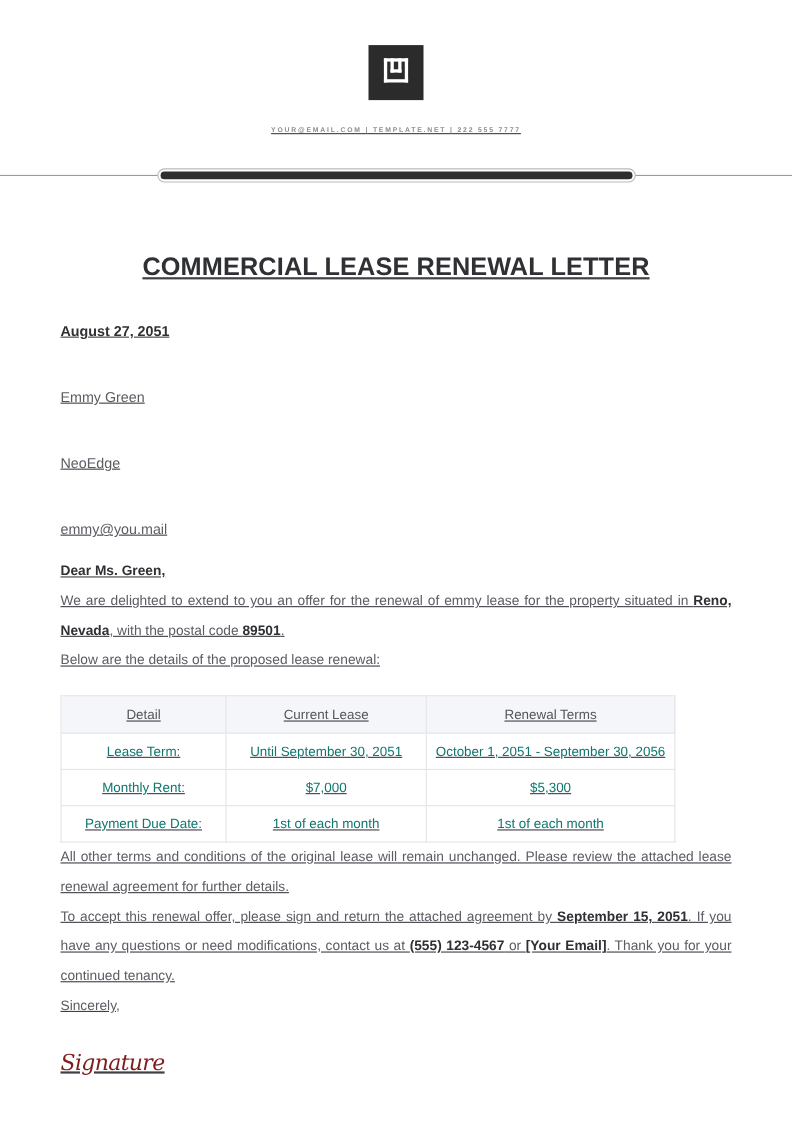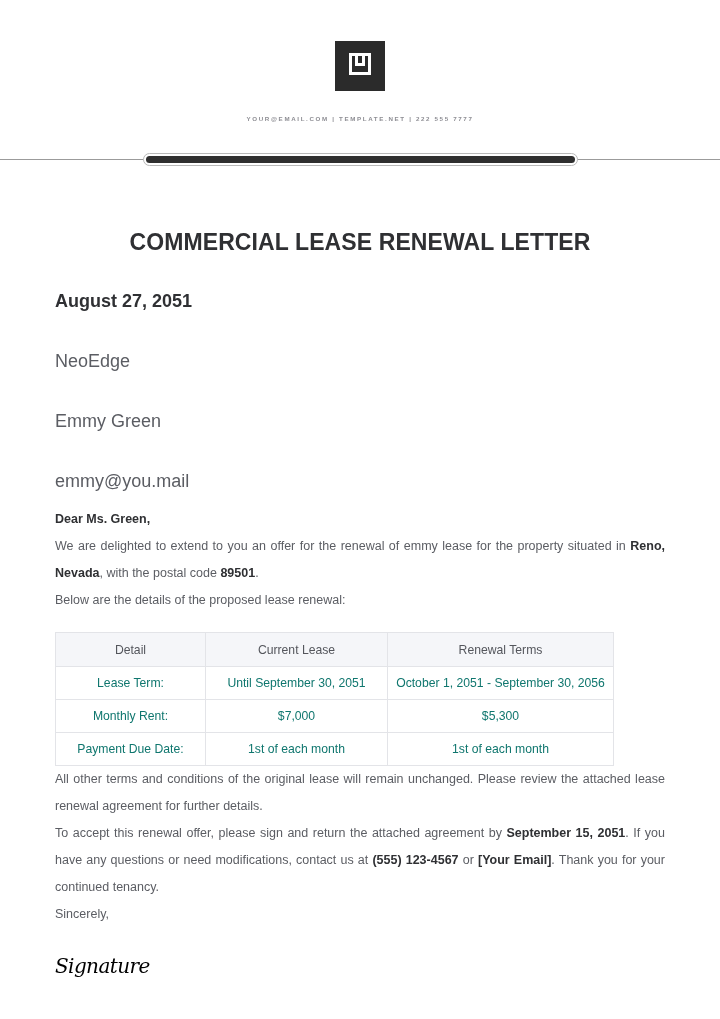--- a/index.html
+++ b/index.html
@@ -13,20 +13,21 @@
     font-family: "Liberation Sans", sans-serif;
     color: #3f3f46;
     overflow: hidden;
   }
   .page {
     position: relative;
     width: 720px;
     height: 1019px;
     background: #ffffff;
     box-sizing: border-box;
+    text-decoration: underline;
   }
 
   
   .letterhead {
     padding-top: 41px;
     text-align: center;
   }
   .logo-mark {
     width: 50px;
     height: 50px;
@@ -88,21 +89,21 @@
     margin-top: 62px;
     text-align: center;
     font-size: 23px;
     font-weight: 700;
     color: #2f3033;
     letter-spacing: 0.1px;
   }
 
   .addr-block { margin-top: 26px; }
   .addr-line {
-    font-size: 18px;
+    font-size: 13px;
     line-height: 30px;
     color: #5b5d63;
     margin-top: 30px;
   }
   .addr-line.bold {
     font-weight: 700;
     color: #2f3033;
   }
 
   .salutation {
@@ -152,21 +153,21 @@
   col.c3 { width: 226px; }
 
   .after-table { margin-top: 17px; }
 
   
   .signature {
     margin-top: 26px;
     font-family: "DejaVu Serif", serif;
     font-style: italic;
     font-size: 20px;
-    color: #000000;
+    color: #7f1d1d;
     letter-spacing: -0.6px;
     height: 34px;
   }
   .sig-name {
     margin-top: 26px;
     font-size: 13px;
     font-weight: 700;
     color: #2f3033;
     line-height: 30px;
   }
@@ -202,22 +203,22 @@
       <div class="divider-bar-inner"></div>
     </div>
   </div>
 
   <div class="content">
 
     <div class="doc-title">COMMERCIAL LEASE RENEWAL LETTER</div>
 
     <div class="addr-block">
       <div class="addr-line bold">August 27, 2051</div>
+      <div class="addr-line">Emmy Green</div>
       <div class="addr-line">NeoEdge</div>
-      <div class="addr-line">Emmy Green</div>
       <div class="addr-line">emmy@you.mail</div>
     </div>
 
     <div class="salutation">Dear Ms. Green,</div>
 
     <p class="para"><span>We are delighted to extend to you an offer for the renewal of emmy lease for the property situated in </span><b>Reno, Nevada</b><span>, with the postal code </span><b>89501</b><span>.</span></p>
 
     <p class="para nojustify para-gap">Below are the details of the proposed lease renewal:</p>
 
     <table class="lease-table">

